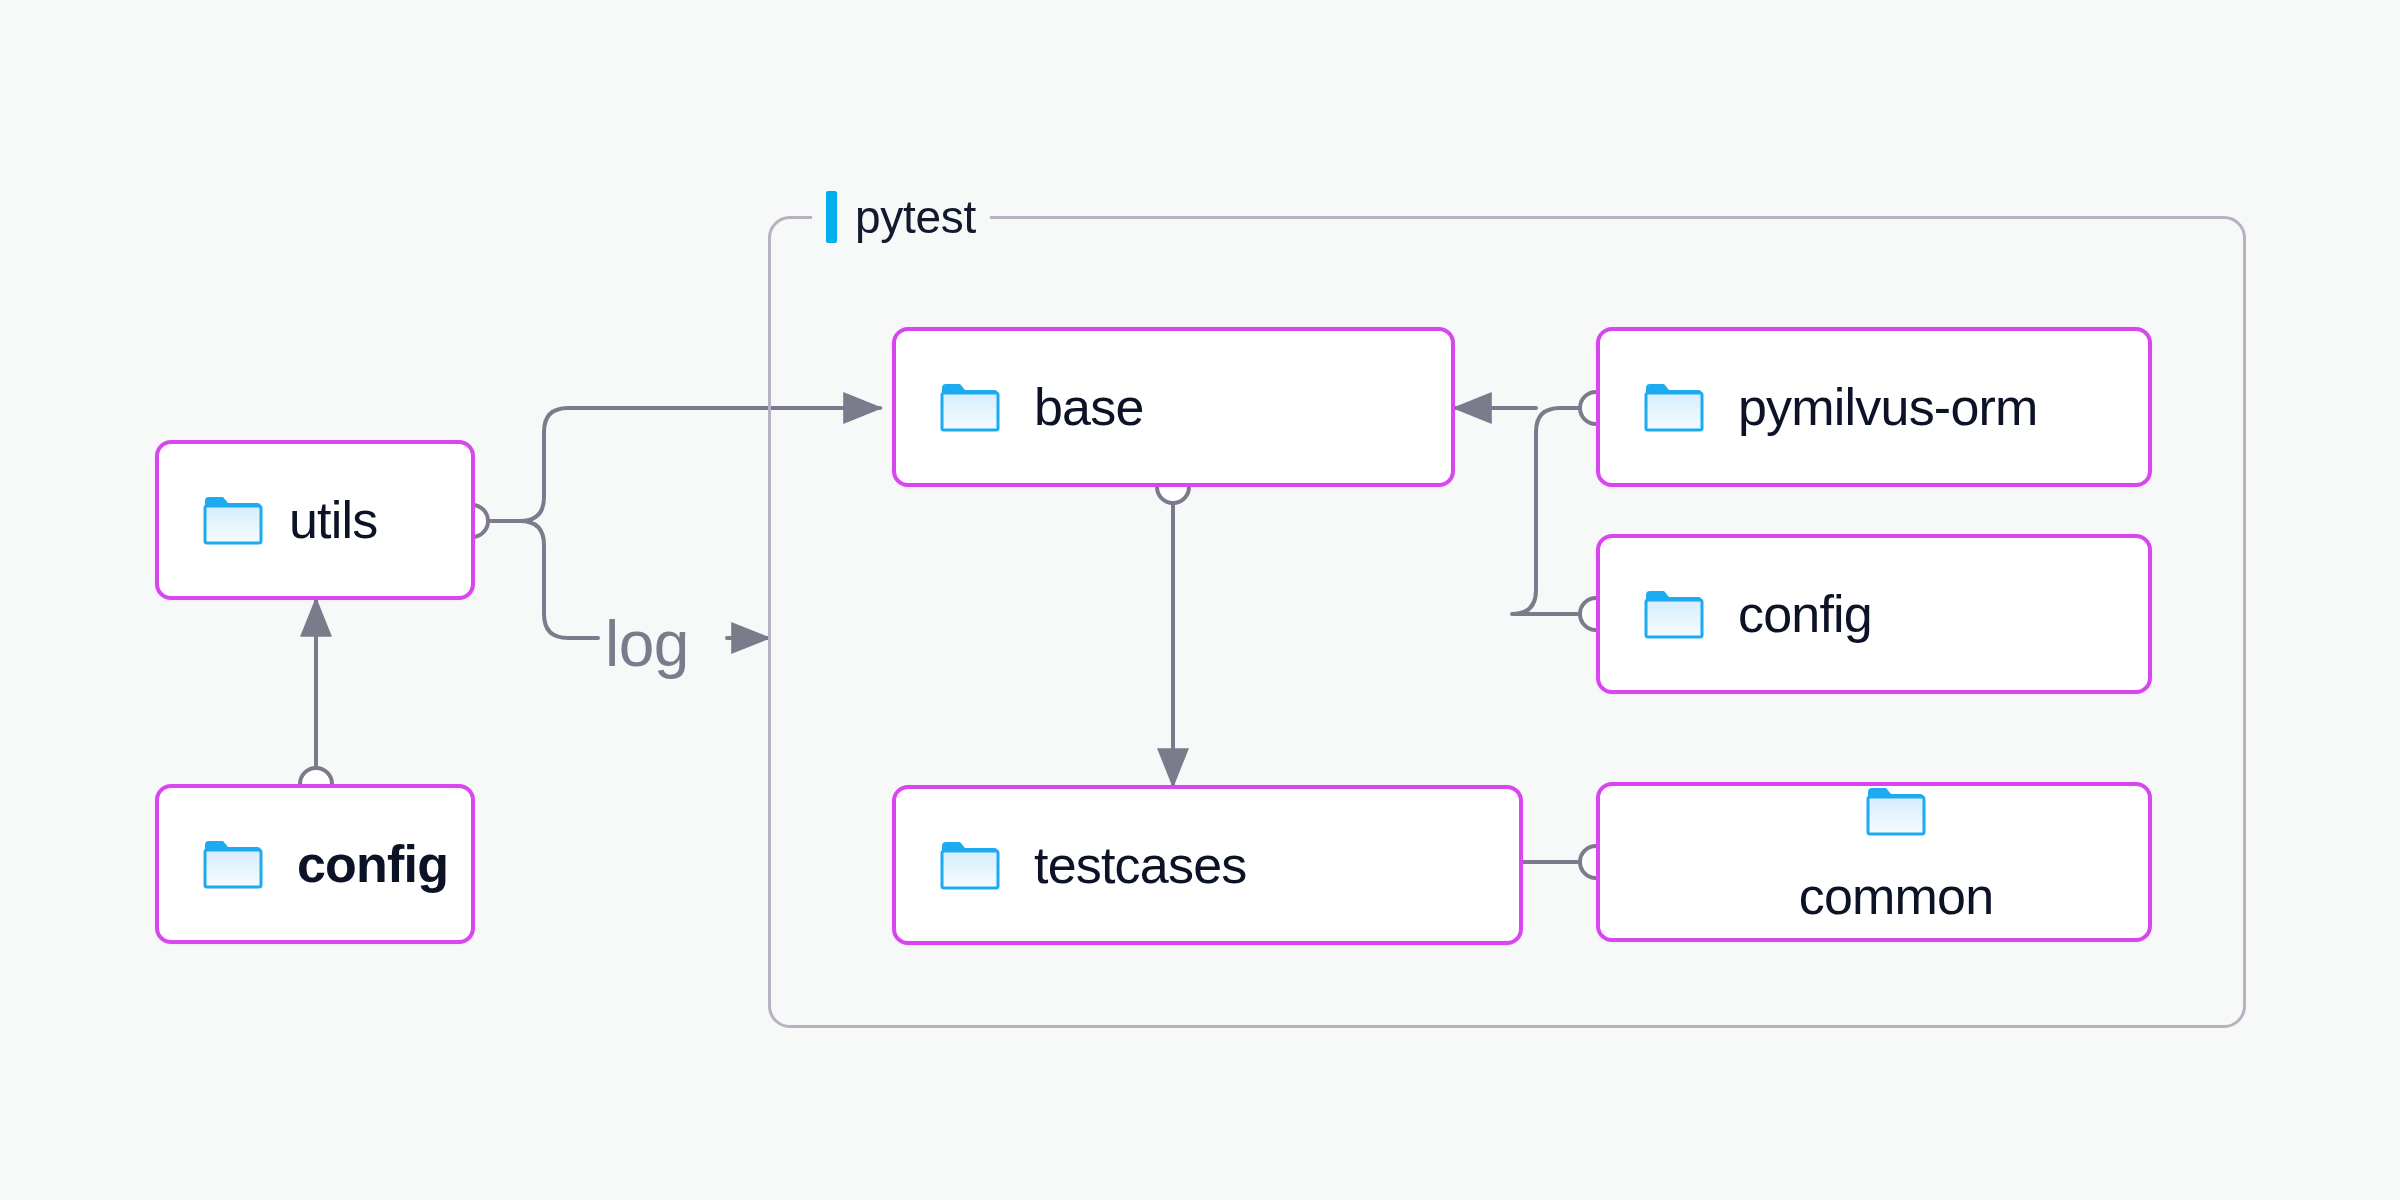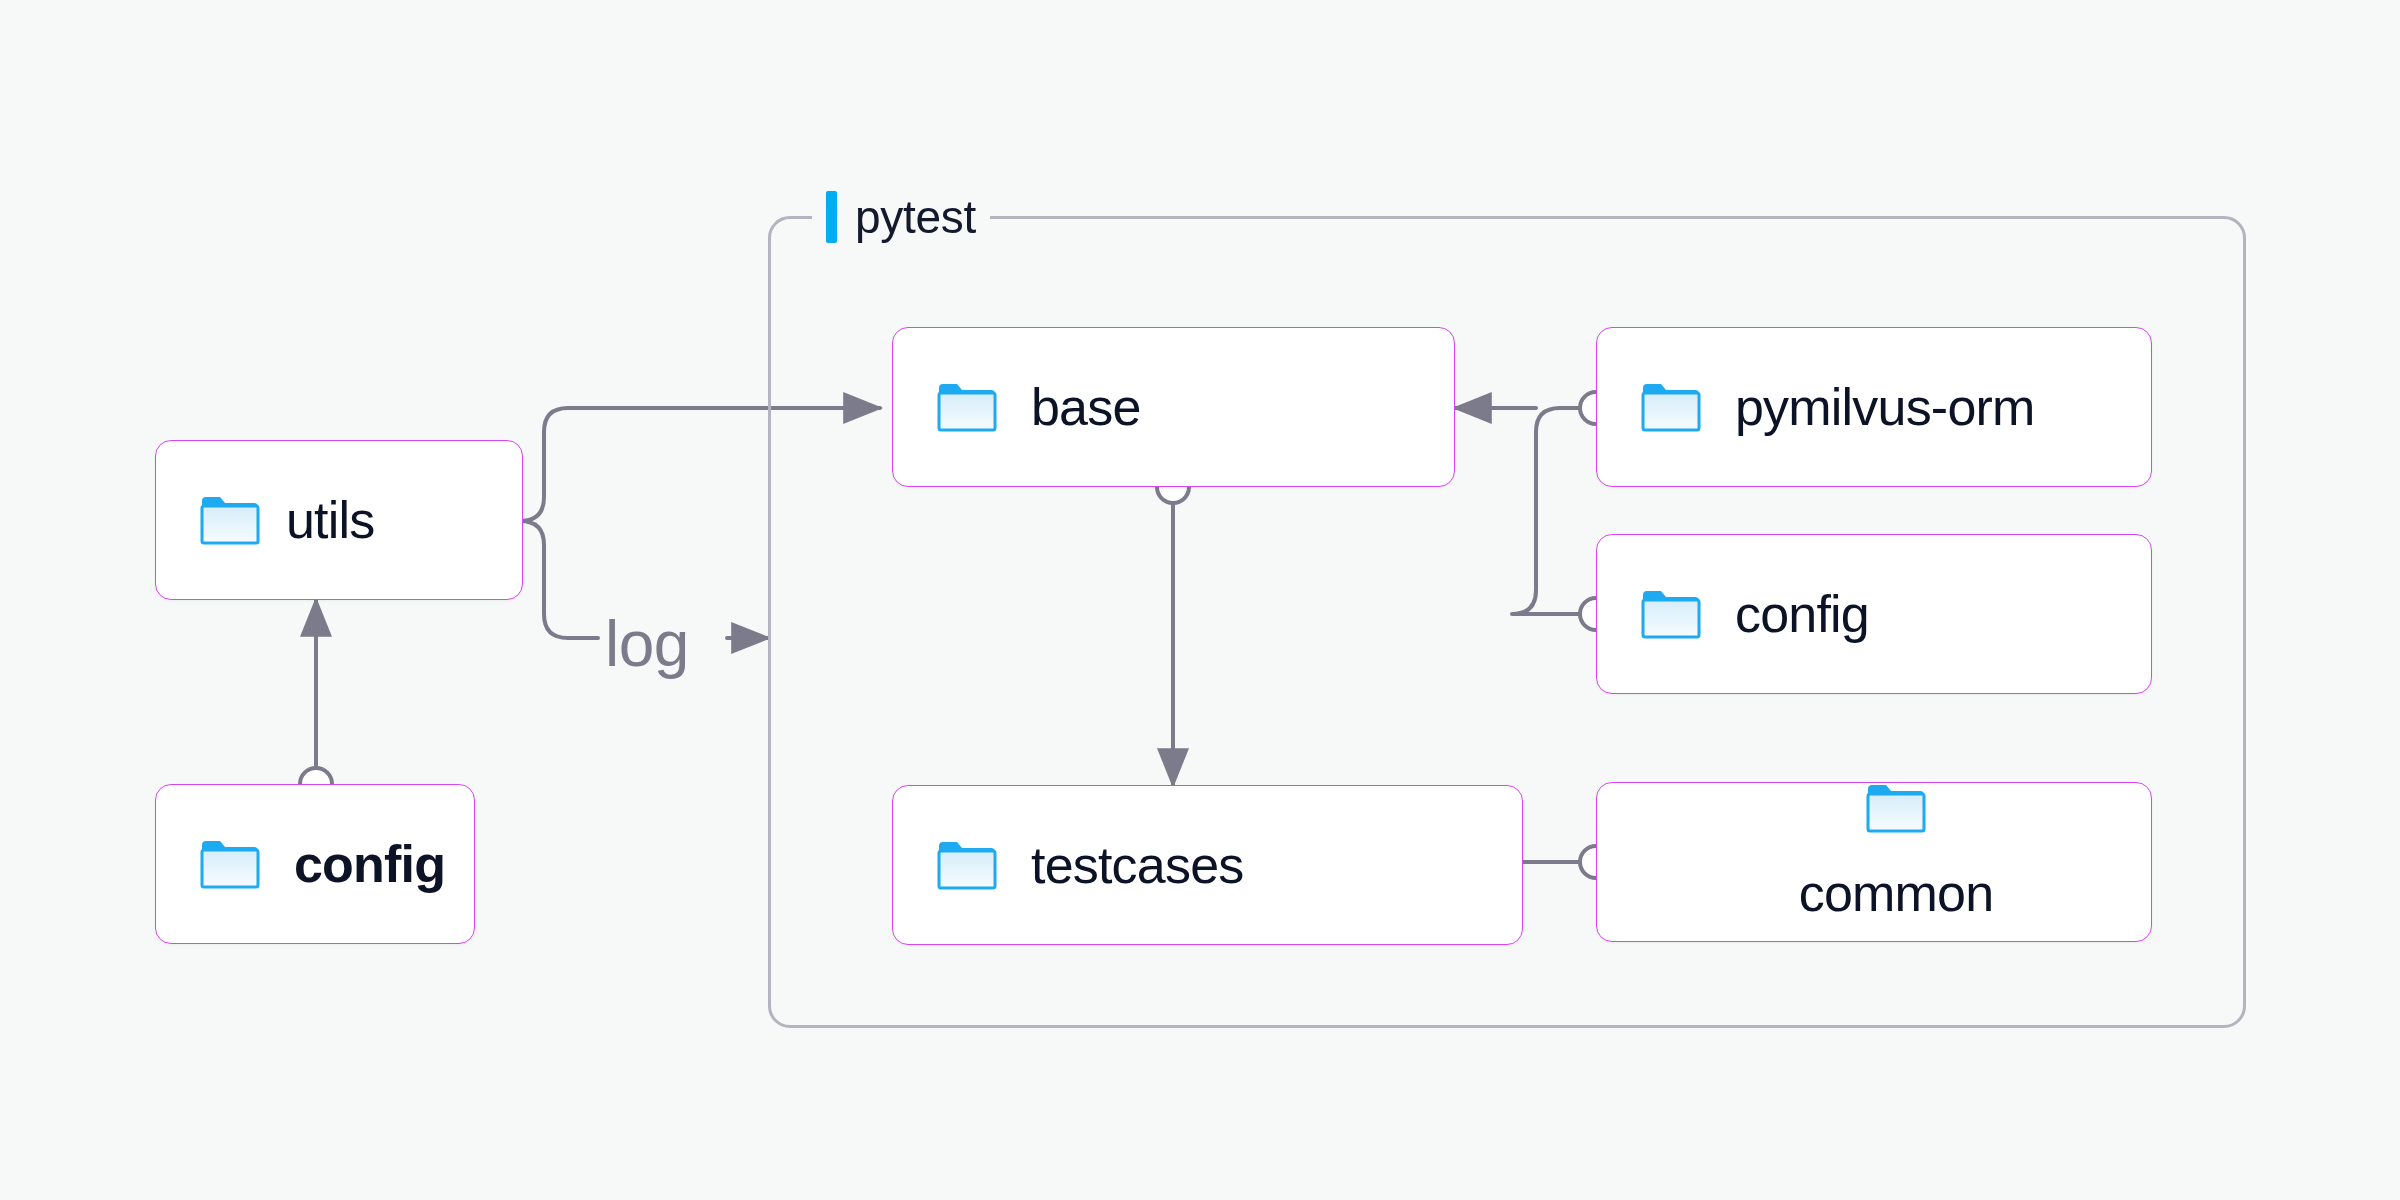--- a/index.html
+++ b/index.html
@@ -33,21 +33,21 @@
     flex:0 0 auto;
   }
   .group-label{
     font-size:46px;color:#141a2e;letter-spacing:-0.3px;white-space:nowrap;
   }
 
   
   .node{
     position:absolute;
     background:#ffffff;
-    border:1px solid #d946ef;
+    border:4px solid #d946ef;
     border-radius:16px;
     box-sizing:border-box;
     display:flex;align-items:center;
     padding-left:44px;
     gap:34px;
     box-shadow:0 1px 3px rgba(20,26,46,.05);
   }
   .node-label{
     font-size:52px;
     color:#0c1326;
@@ -116,21 +116,21 @@
     </g>
   </svg>
 
   <div class="group-box" style="left:768px;top:216px;width:1478px;height:812px;"></div>
 
   <div class="group-label-wrap" style="left:812px;top:186px;">
     <div class="group-accent"></div>
     <div class="group-label">pytest</div>
   </div>
 
-  <div class="node" style="left:155px;top:440px;width:368px;height:160px;gap:26px;">
+  <div class="node" style="left:155px;top:440px;width:320px;height:160px;gap:26px;">
     <svg class="folder-icon" viewBox="0 0 60 50">
       <path d="M2,10 L2,6 a4,4 0 0 1 4,-4 L20,2 l5,6 L54,8 a4,4 0 0 1 4,4 L58,16 z" fill="#1eaaf1"></path>
       <rect x="2" y="11" width="56" height="37" rx="2" fill="url(#folderGrad)" stroke="#1eaaf1" stroke-width="3"></rect>
     </svg>
     <div class="node-label">utils</div>
   </div>
 
   <div class="node" style="left:155px;top:784px;width:320px;height:160px;font-weight:bold;">
     <svg class="folder-icon" viewBox="0 0 60 50">
       <path d="M2,10 L2,6 a4,4 0 0 1 4,-4 L20,2 l5,6 L54,8 a4,4 0 0 1 4,4 L58,16 z" fill="#1eaaf1"></path>

